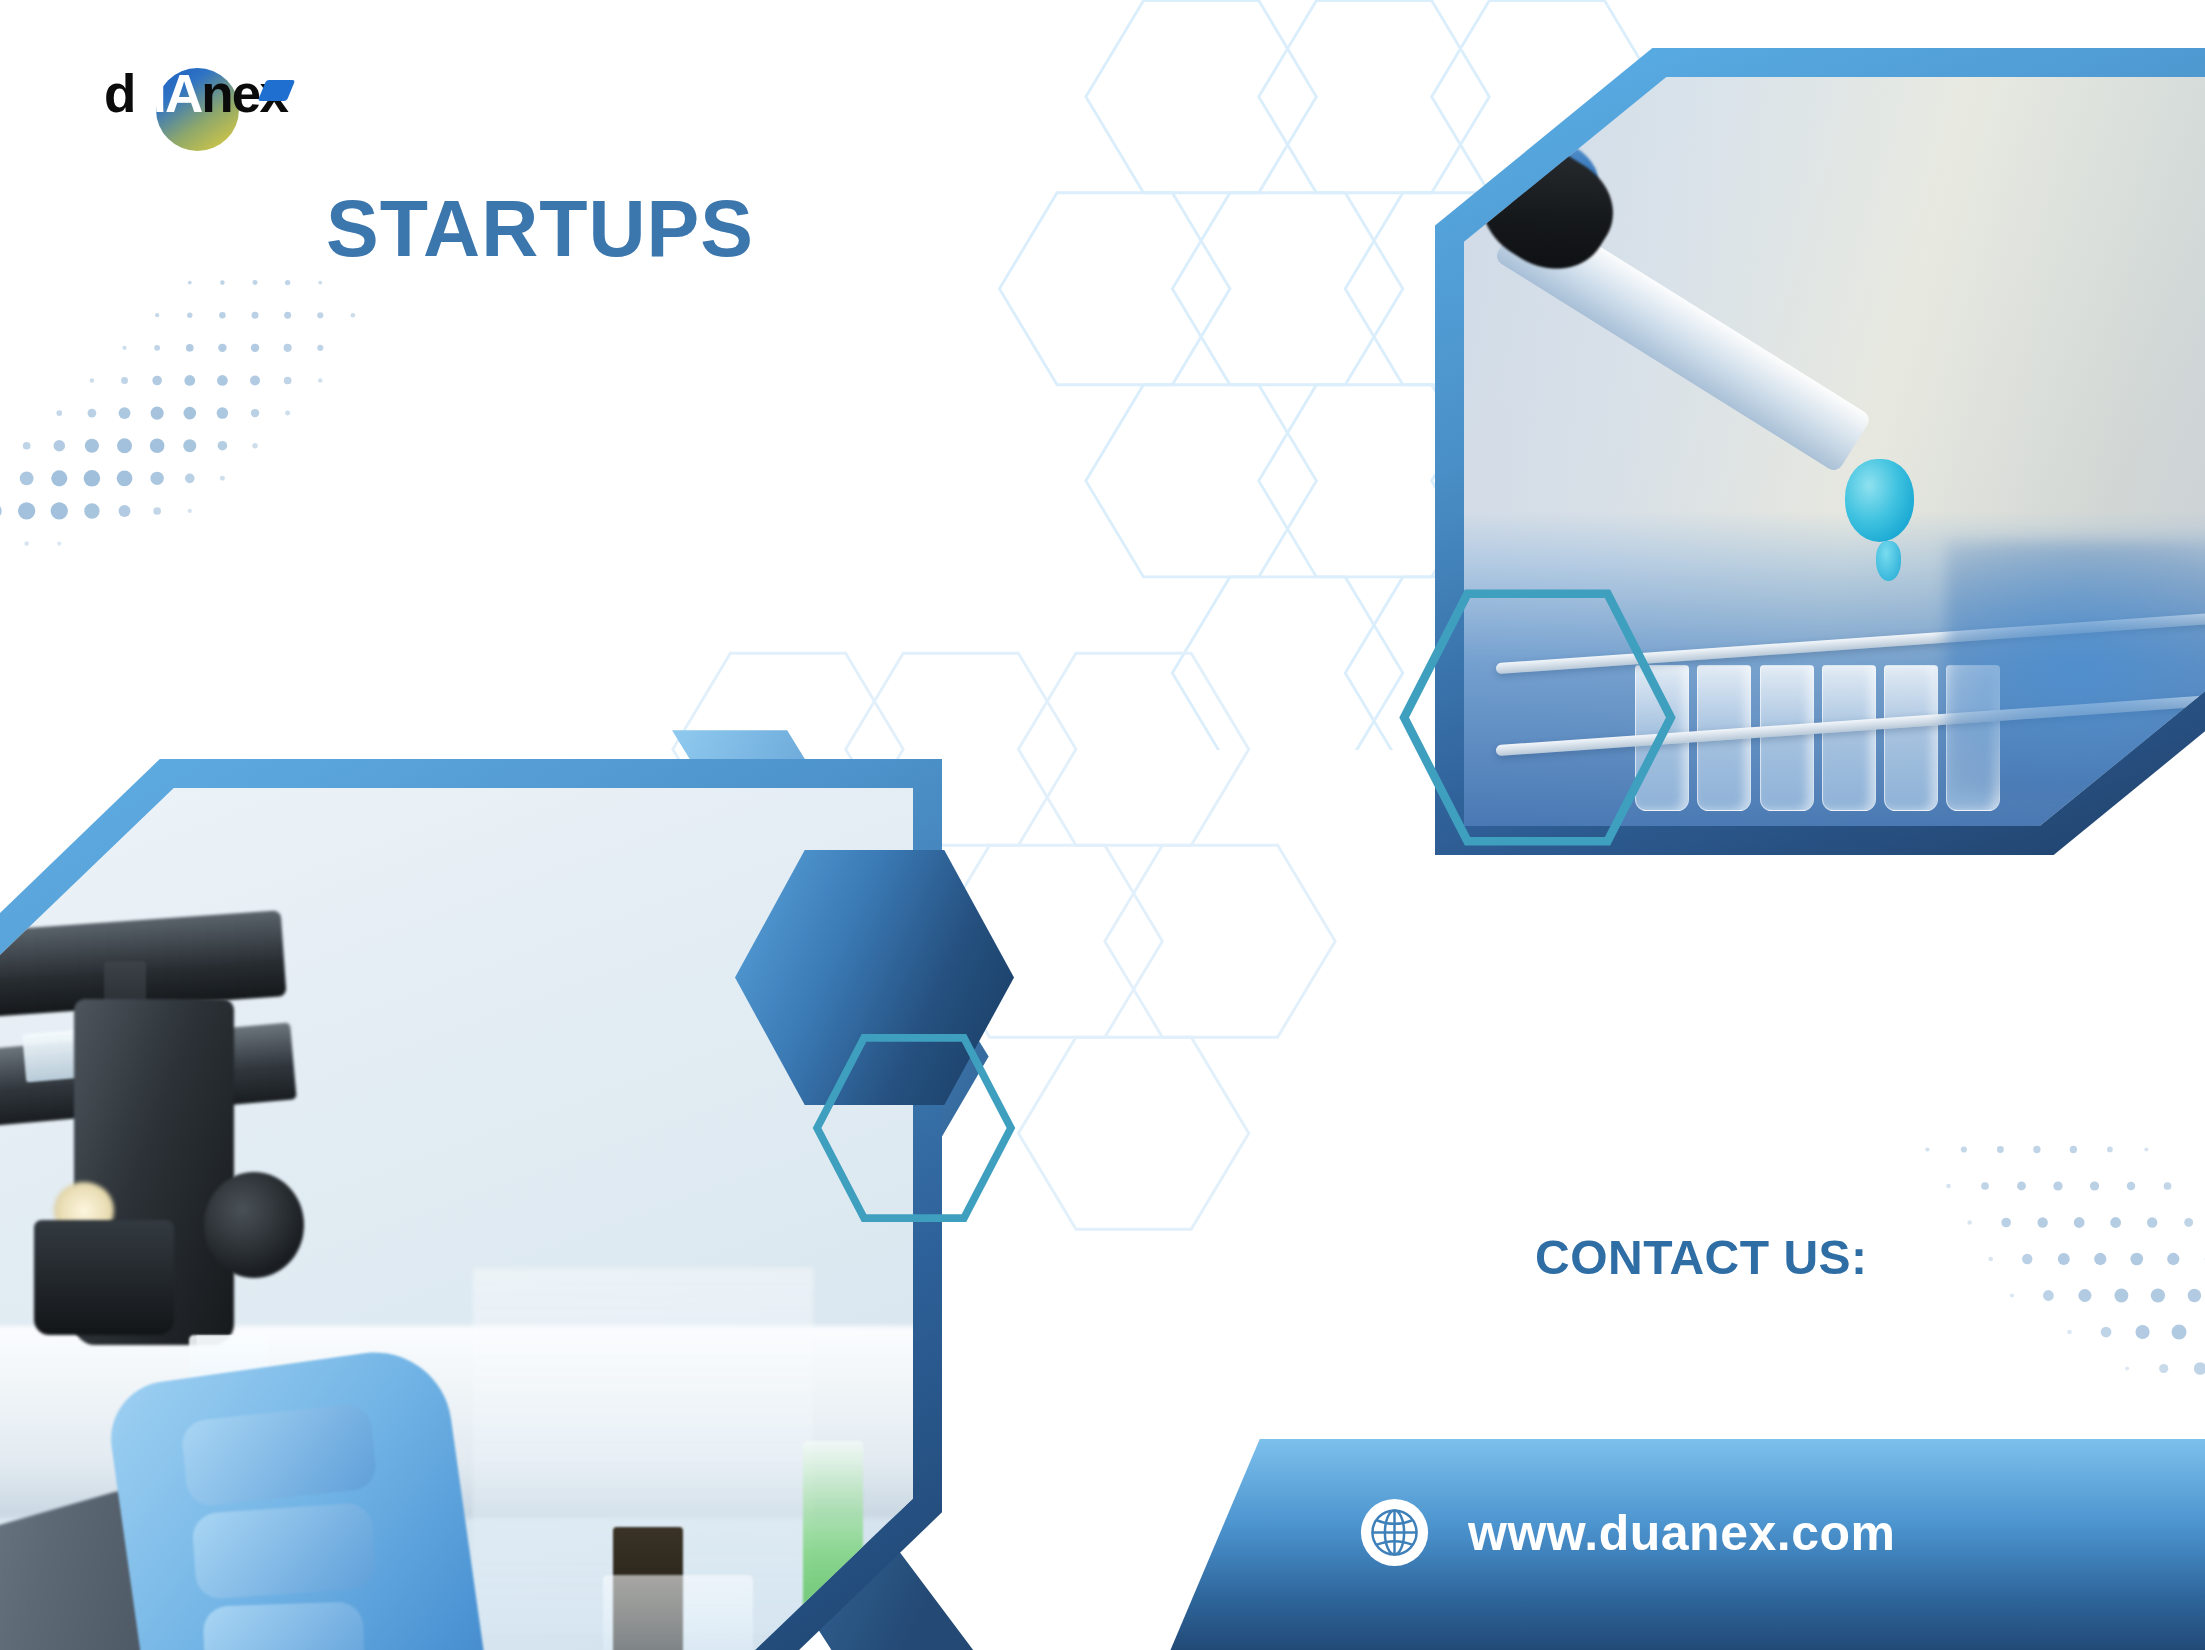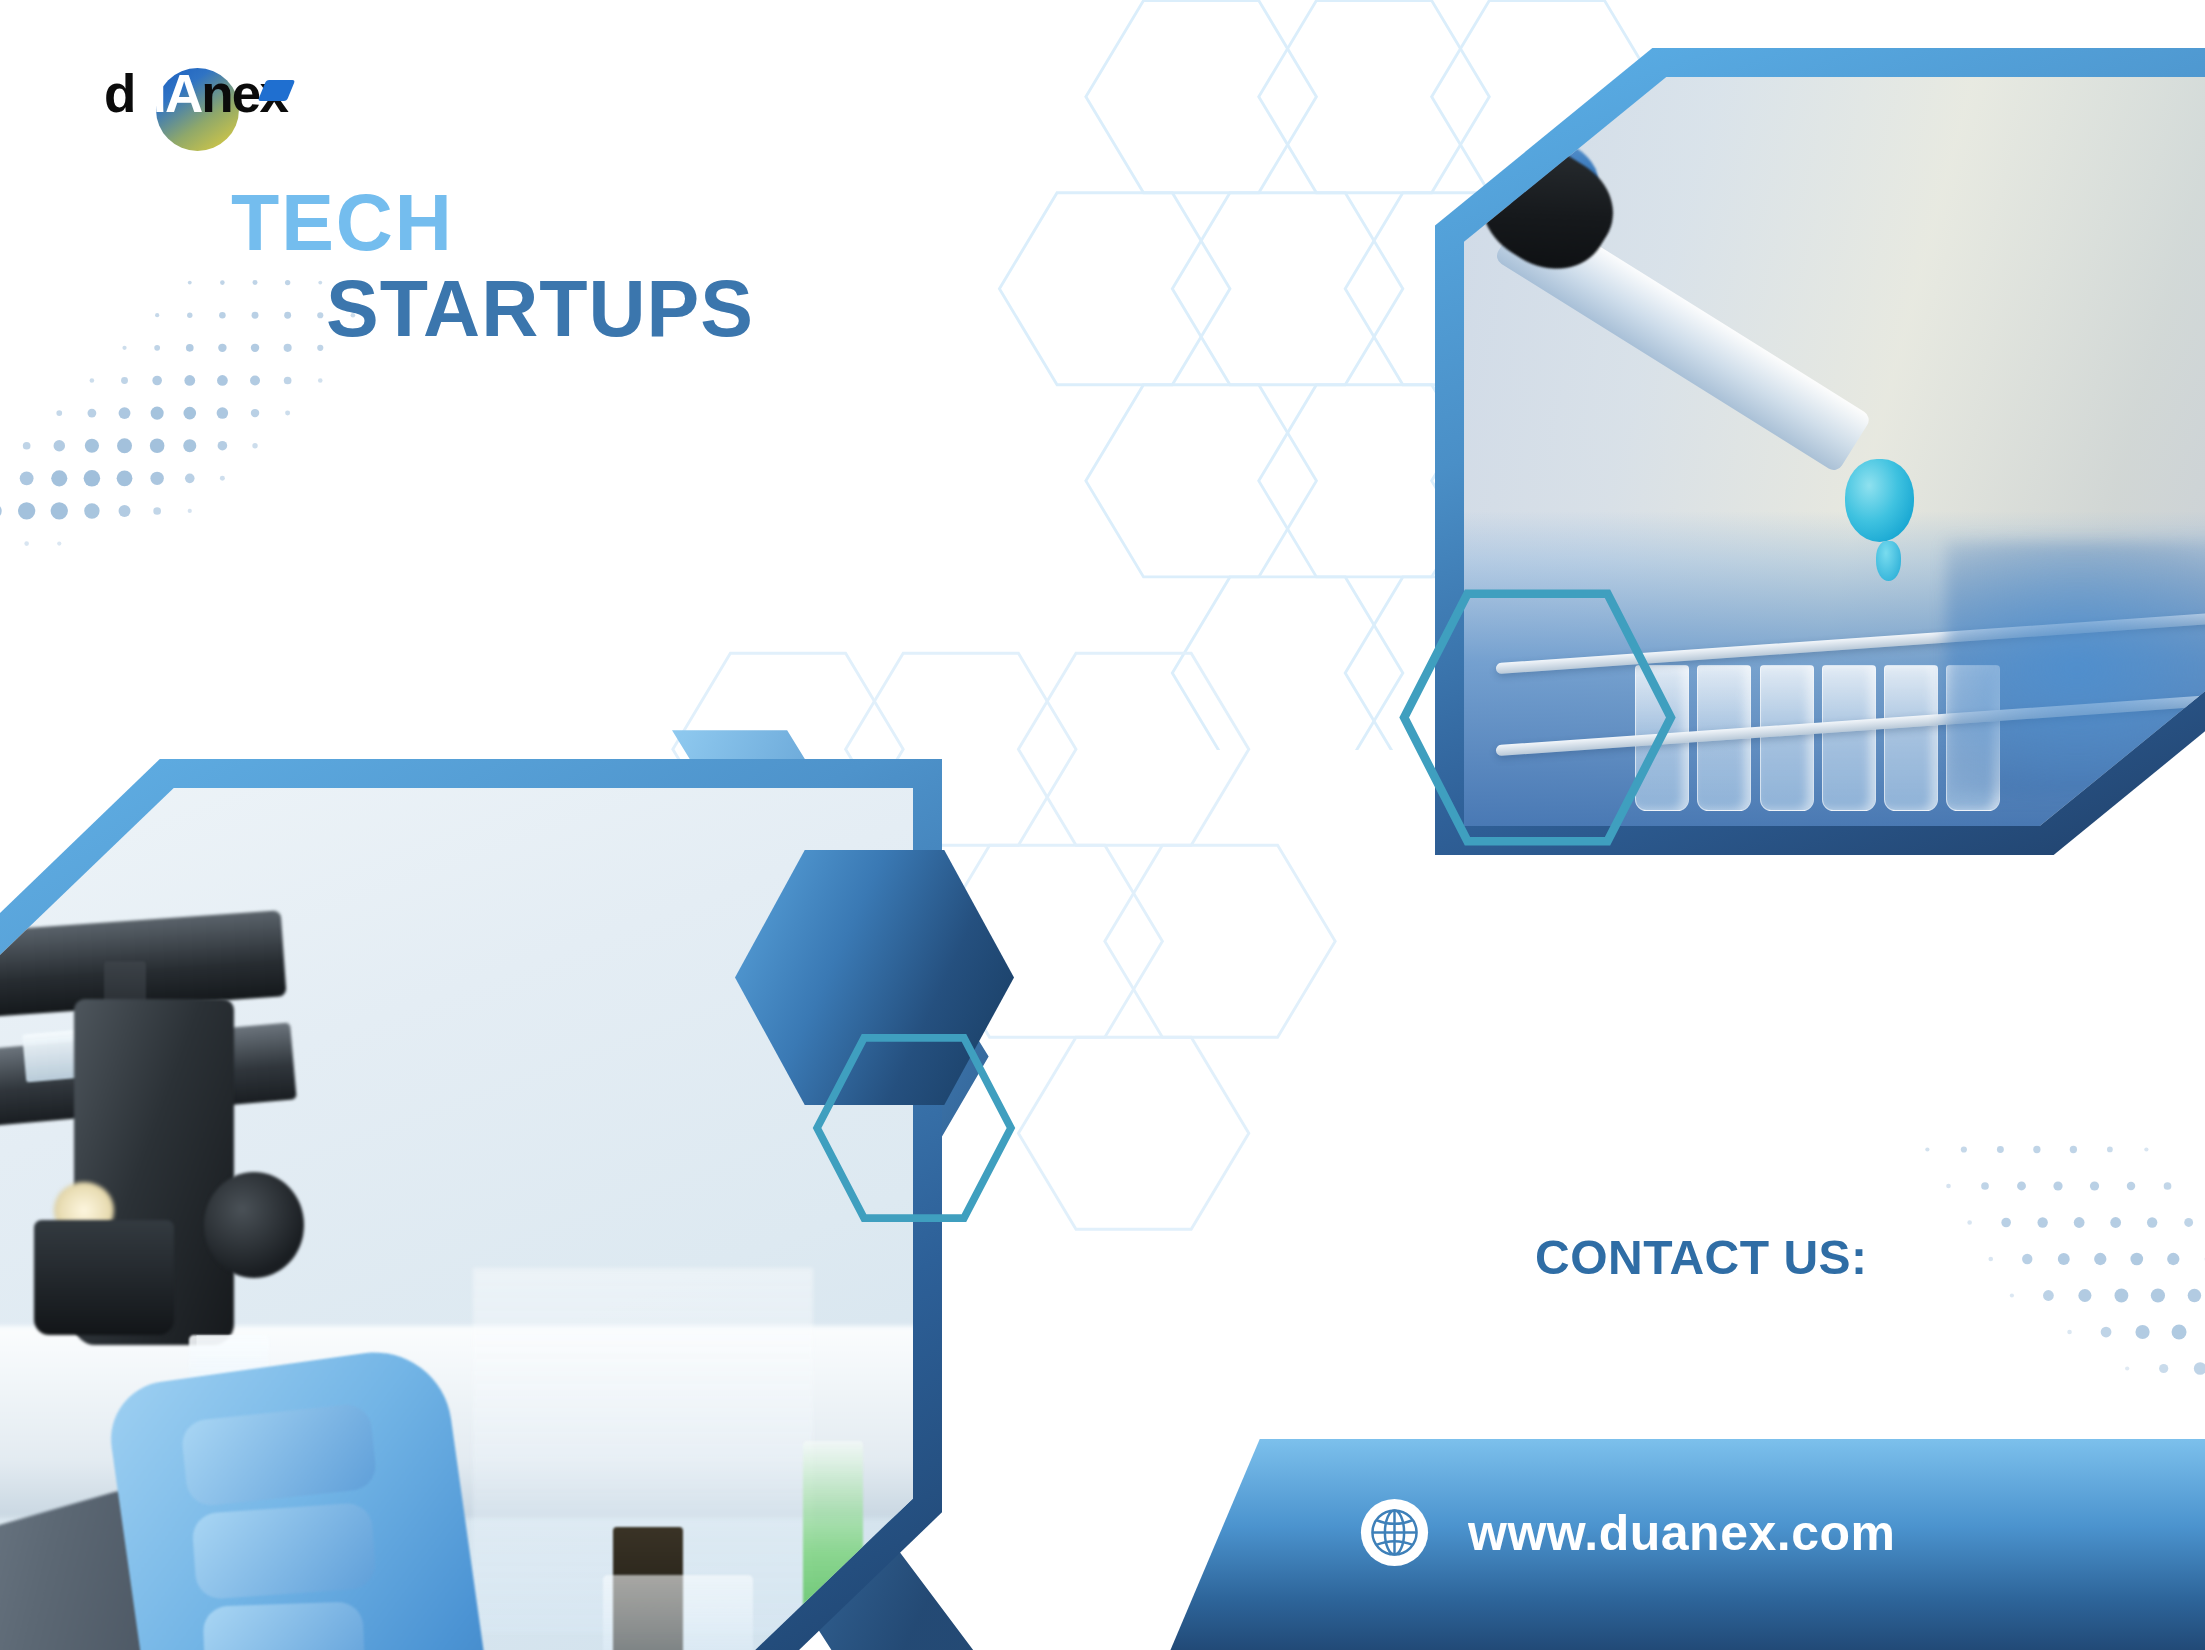--- a/index.html
+++ b/index.html
@@ -705,21 +705,20 @@
 
   <div class="logo">
     <div class="logo-text">
       <span class="logo-badge"></span>
       <span>d</span><span class="logo-ua">uA</span><span class="logo-x">nex</span>
       <span class="logo-x-accent"></span>
     </div>
   </div>
 
   <div class="title-wrap">
-    <div class="title-line1">TECH</div>
     <div class="title-line3">STARTUPS</div>
   </div>
 
 
 
   <div class="contact-us">CONTACT US:</div>
 
   <div class="footer-bar"></div>
   <div class="footer-content">
     <svg class="globe-icon" viewBox="0 0 74 74">

